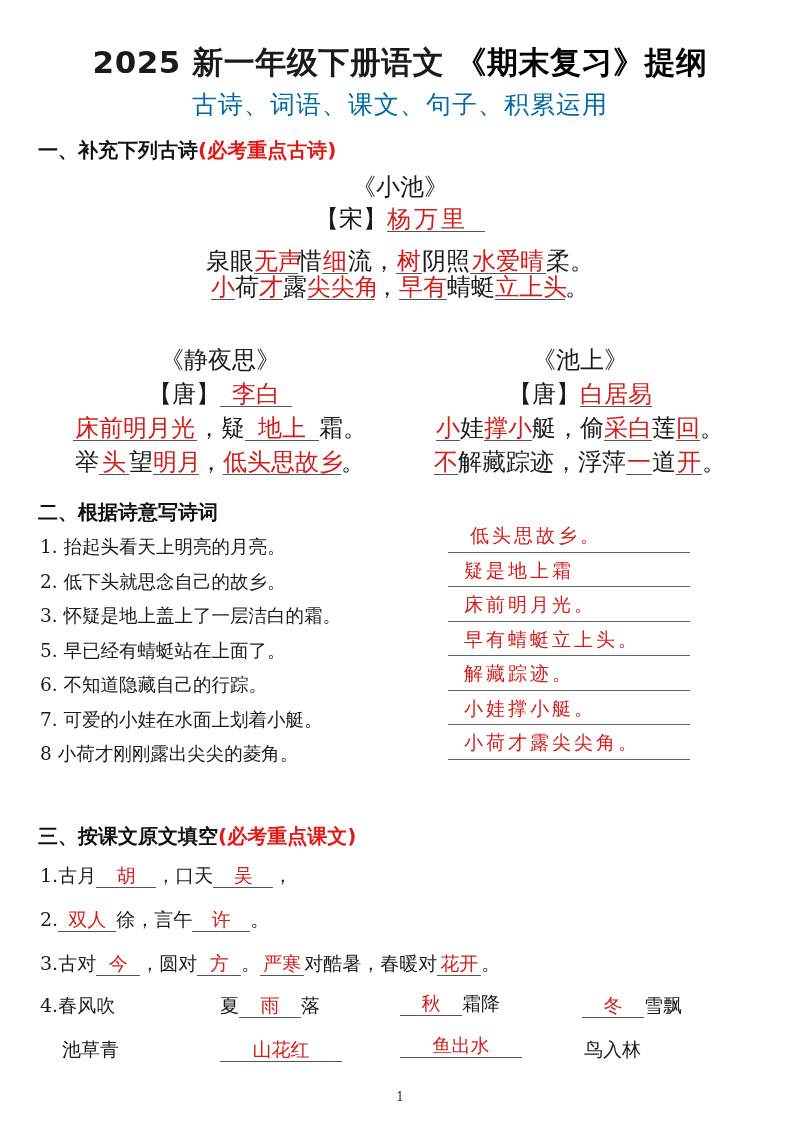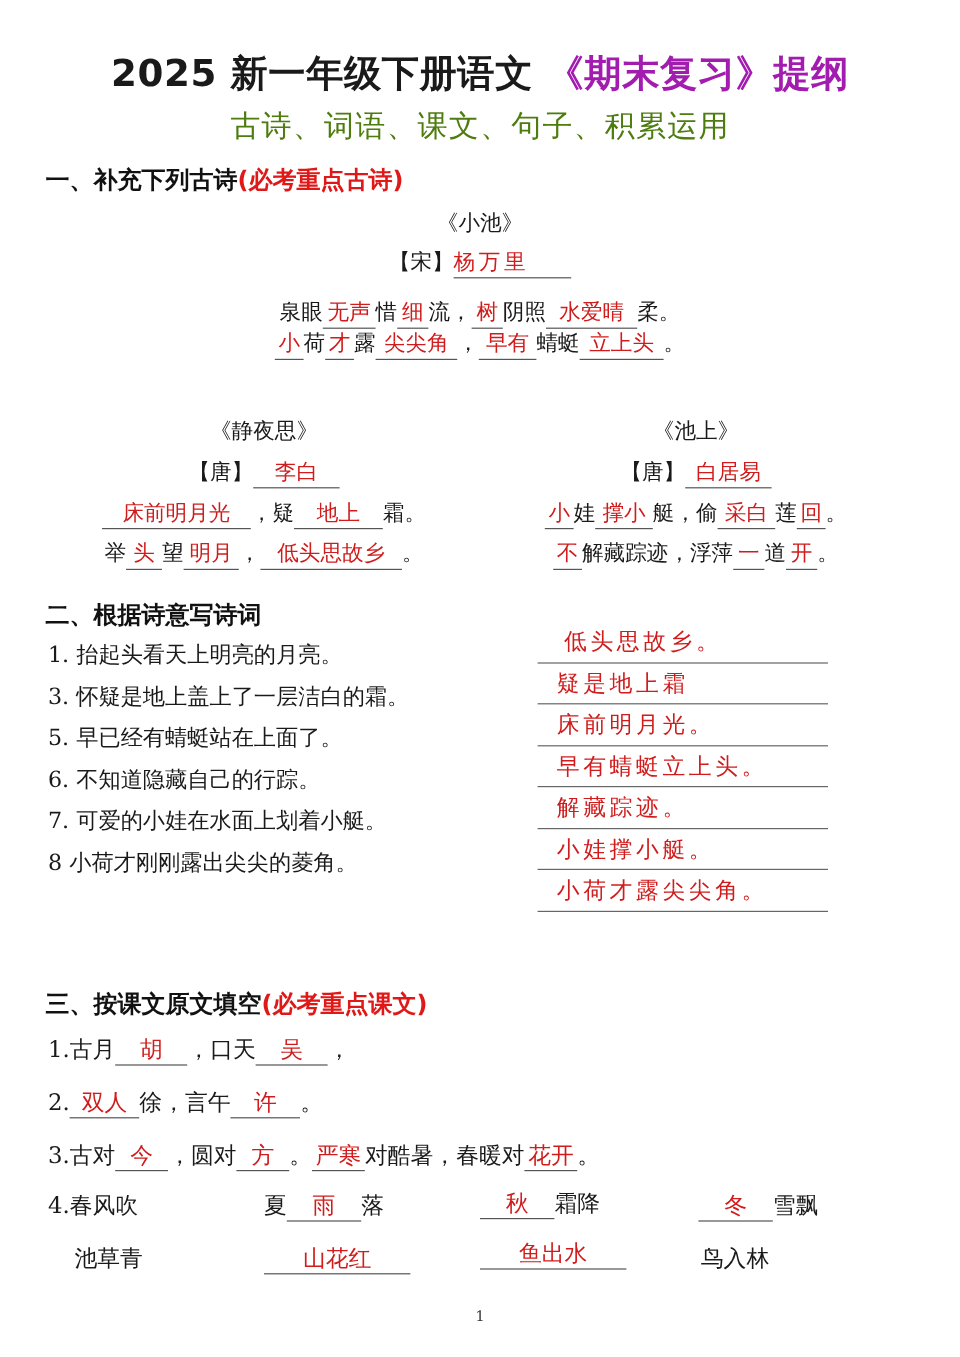--- a/index.html
+++ b/index.html
@@ -4,36 +4,36 @@
 <style>
   * { box-sizing: border-box; margin: 0; padding: 0; }
   html, body { width: 800px; height: 1131px; background: #ffffff; overflow: hidden; }
   body { position: relative; font-family: "DejaVu Serif", "Liberation Serif", serif; color: #1a1a1a; }
 
   .title {
     position: absolute; left: 0; top: 40px; width: 800px; text-align: center;
     font-family: "DejaVu Sans", "Liberation Sans", sans-serif; font-weight: bold;
     font-size: 31px; letter-spacing: 0.5px; line-height: 44px;
   }
-  .title .red { color: #a21caf; }
+  .title .red { color: #000000; }
   .subtitle {
     position: absolute; left: 0; top: 88px; width: 800px; text-align: center;
     font-family: "DejaVu Sans", "Liberation Sans", sans-serif;
-    font-size: 25px; color: #4d7c0f; line-height: 34px; letter-spacing: 1px;
+    font-size: 25px; color: #0369a1; line-height: 34px; letter-spacing: 1px;
   }
 
   .section-h {
     position: absolute; left: 38px;
     font-family: "DejaVu Sans", "Liberation Sans", sans-serif; font-weight: bold;
     font-size: 20px; line-height: 28px; color: #111;
   }
   .section-h .red { color: #e01818; }
 
   .poem-line {
-    position: absolute; text-align: center; font-size: 18px; line-height: 30px; white-space: nowrap;
+    position: absolute; text-align: center; font-size: 24px; line-height: 30px; white-space: nowrap;
   }
   .blank {
     display: inline-block; border-bottom: 1.5px solid #555; text-align: center;
     color: #d01c1c; font-family: "DejaVu Sans", "Liberation Sans", sans-serif;
     line-height: 24px; vertical-align: baseline;
   }
 
   .list-q {
     position: absolute; left: 40px; font-size: 18.5px; line-height: 34.5px;
   }
@@ -93,20 +93,21 @@
 <div class="poem-line" style="left:420px; width:320px; top:413px;">
   <span class="blank" style="width:24px;">小</span><span>娃</span><span class="blank" style="width:48px;">撑小</span><span>艇，偷</span><span class="blank" style="width:48px;">采白</span><span>莲</span><span class="blank" style="width:24px;">回</span><span>。</span>
 </div>
 <div class="poem-line" style="left:420px; width:320px; top:447px;">
   <span class="blank" style="width:24px;">不</span><span>解藏踪迹，浮萍</span><span class="blank" style="width:26px;">一</span><span>道</span><span class="blank" style="width:26px;">开</span><span>。</span>
 </div>
 
 <div class="section-h" style="top:498px;">二、根据诗意写诗词</div>
 <div class="list-q" style="top:530px;">
   <div>1. 抬起头看天上明亮的月亮。</div>
+  <div>2. 低下头就思念自己的故乡。</div>
   <div>3. 怀疑是地上盖上了一层洁白的霜。</div>
   <div>5. 早已经有蜻蜓站在上面了。</div>
   <div>6. 不知道隐藏自己的行踪。</div>
   <div>7. 可爱的小娃在水面上划着小艇。</div>
   <div>8 小荷才刚刚露出尖尖的菱角。</div>
 </div>
 <div class="ans-lines">
   <div class="ans-line" style="padding-left:22px;">低头思故乡。</div>
   <div class="ans-line">疑是地上霜</div>
   <div class="ans-line">床前明月光。</div>

